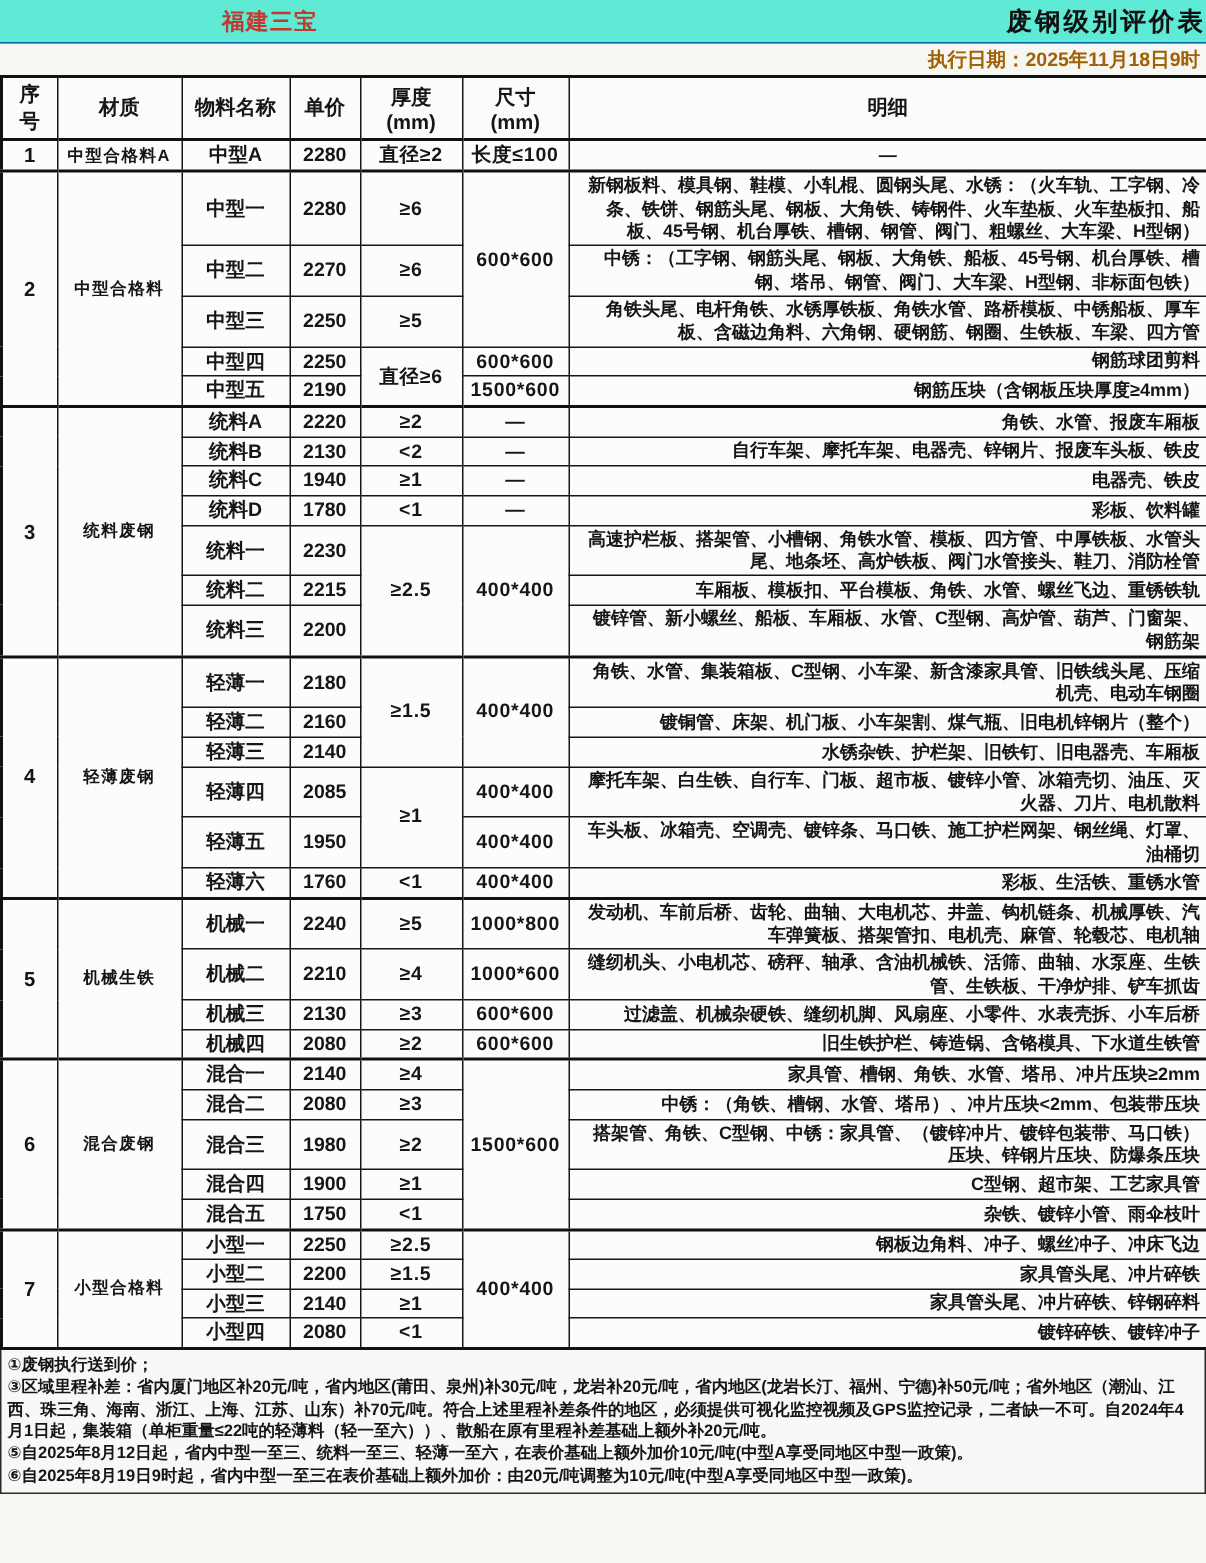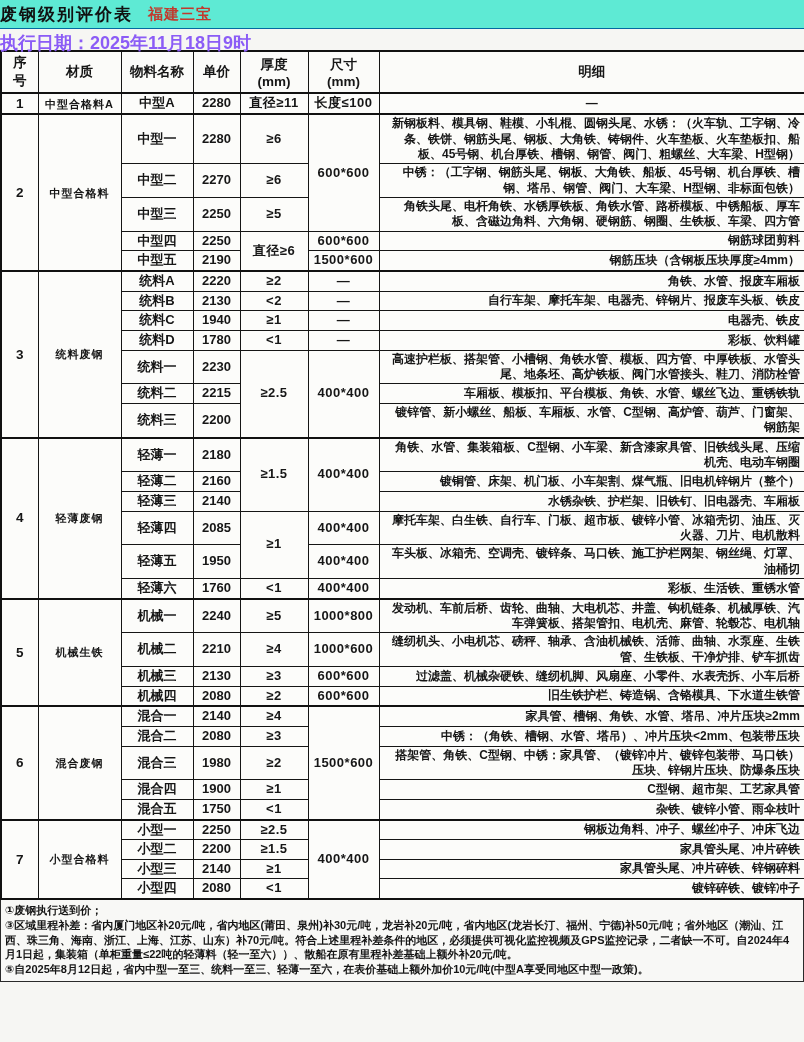--- a/index.html
+++ b/index.html
@@ -17,25 +17,26 @@
     height:28px;
     border-bottom:1px solid #0369a1;
     background:#5eead4;
   }
   .brand{
     position:absolute;left:148px;top:5px;
     color:#c13a2e;font-weight:bold;font-size:15px;letter-spacing:1px;
   }
   .title{
     position:absolute;left:0;right:0;top:3px;
-    text-align:left;font-weight:bold;font-size:17px;letter-spacing:2px;color:#111;
+    text-align:right;font-weight:bold;font-size:17px;letter-spacing:2px;color:#111;
   }
   .exec-row{
     height:19px;
-    font-size:18px;font-weight:bold;color:#8b5cf6;
+    text-align:right;
+    font-size:13px;font-weight:bold;color:#a16207;
     padding:2px 4px 0 0;
   }
   
   table{
     width:804px;
     border-collapse:collapse;
     table-layout:fixed;
     background:#fcfcfa;
     border:2px solid #111;
   }
@@ -107,21 +108,21 @@
           <th>尺寸(mm)</th>
           <th>明细</th>
         </tr>
     </thead>
     <tbody>
         <tr class="sec">
           <td class="num">1</td>
           <td class="mat">中型合格料A</td>
           <td class="name">中型A</td>
           <td class="price">2280</td>
-          <td class="thick">直径≥11</td>
+          <td class="thick">直径≥2</td>
           <td class="size">长度≤100</td>
           <td class="detail" style="text-align: center;">—</td>
         </tr>
         <tr class="sec">
           <td class="num" rowspan="5">2</td>
           <td class="mat" rowspan="5">中型合格料</td>
           <td class="name">中型一</td>
           <td class="price">2280</td>
           <td class="thick">≥6</td>
           <td class="size" rowspan="3">600*600</td>
@@ -328,15 +329,16 @@
           <td class="thick">&lt;1</td>
           <td class="detail">镀锌碎铁、镀锌冲子</td>
         </tr>
       </tbody>
   </table>
 
   <div class="notes">
     <div class="note">①废钢执行送到价；</div>
     <div class="note">③区域里程补差：省内厦门地区补20元/吨，省内地区(莆田、泉州)补30元/吨，龙岩补20元/吨，省内地区(龙岩长汀、福州、宁德)补50元/吨；省外地区（潮汕、江西、珠三角、海南、浙江、上海、江苏、山东）补70元/吨。符合上述里程补差条件的地区，必须提供可视化监控视频及GPS监控记录，二者缺一不可。自2024年4月1日起，集装箱（单柜重量≤22吨的轻薄料（轻一至六））、散船在原有里程补差基础上额外补20元/吨。</div>
     <div class="note">⑤自2025年8月12日起，省内中型一至三、统料一至三、轻薄一至六，在表价基础上额外加价10元/吨(中型A享受同地区中型一政策)。</div>
+    <div class="note">⑥自2025年8月19日9时起，省内中型一至三在表价基础上额外加价：由20元/吨调整为10元/吨(中型A享受同地区中型一政策)。</div>
   </div>
 
 </div>
 
 </body></html>

